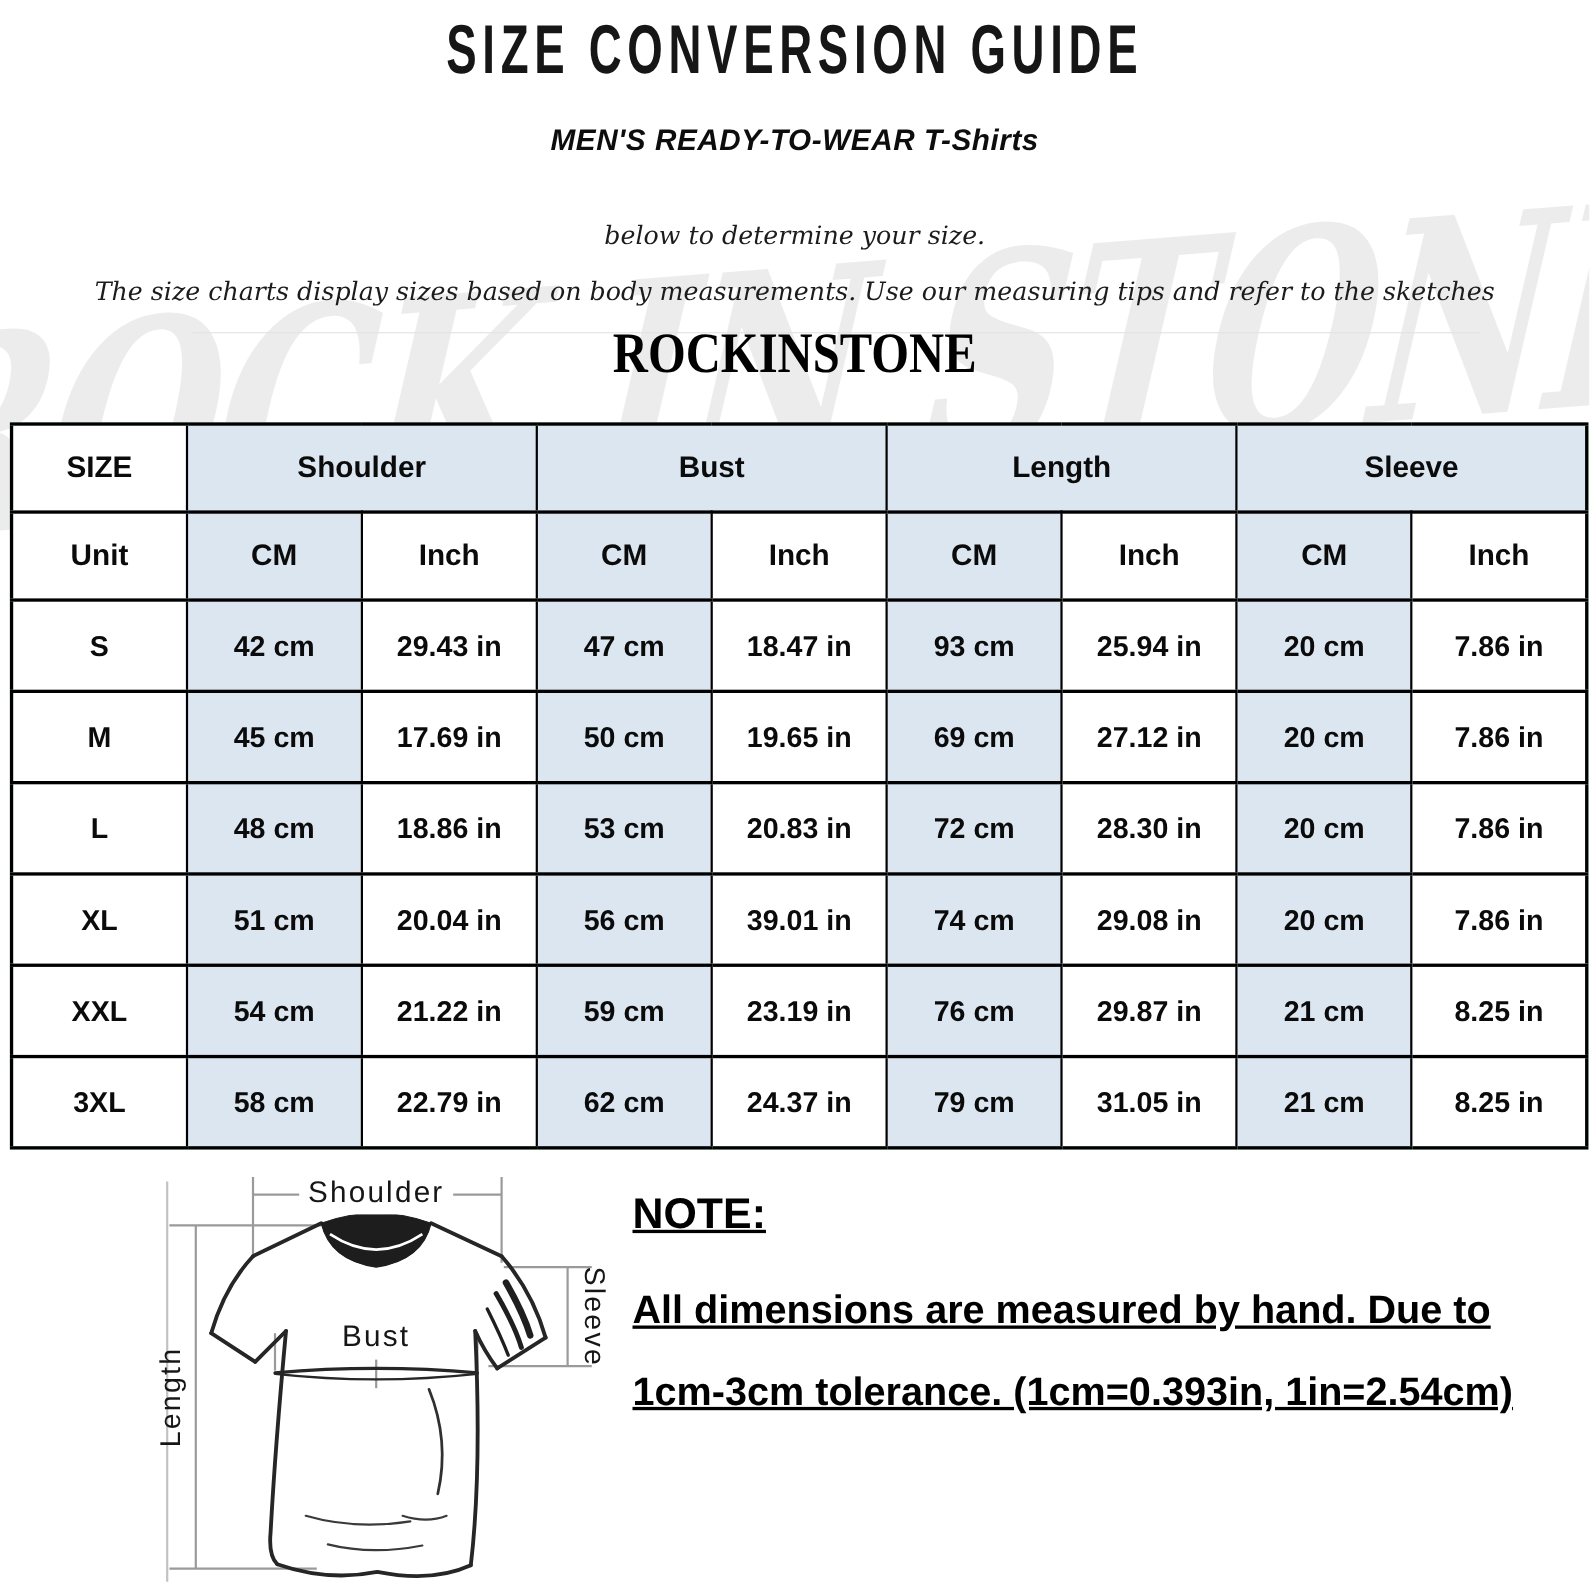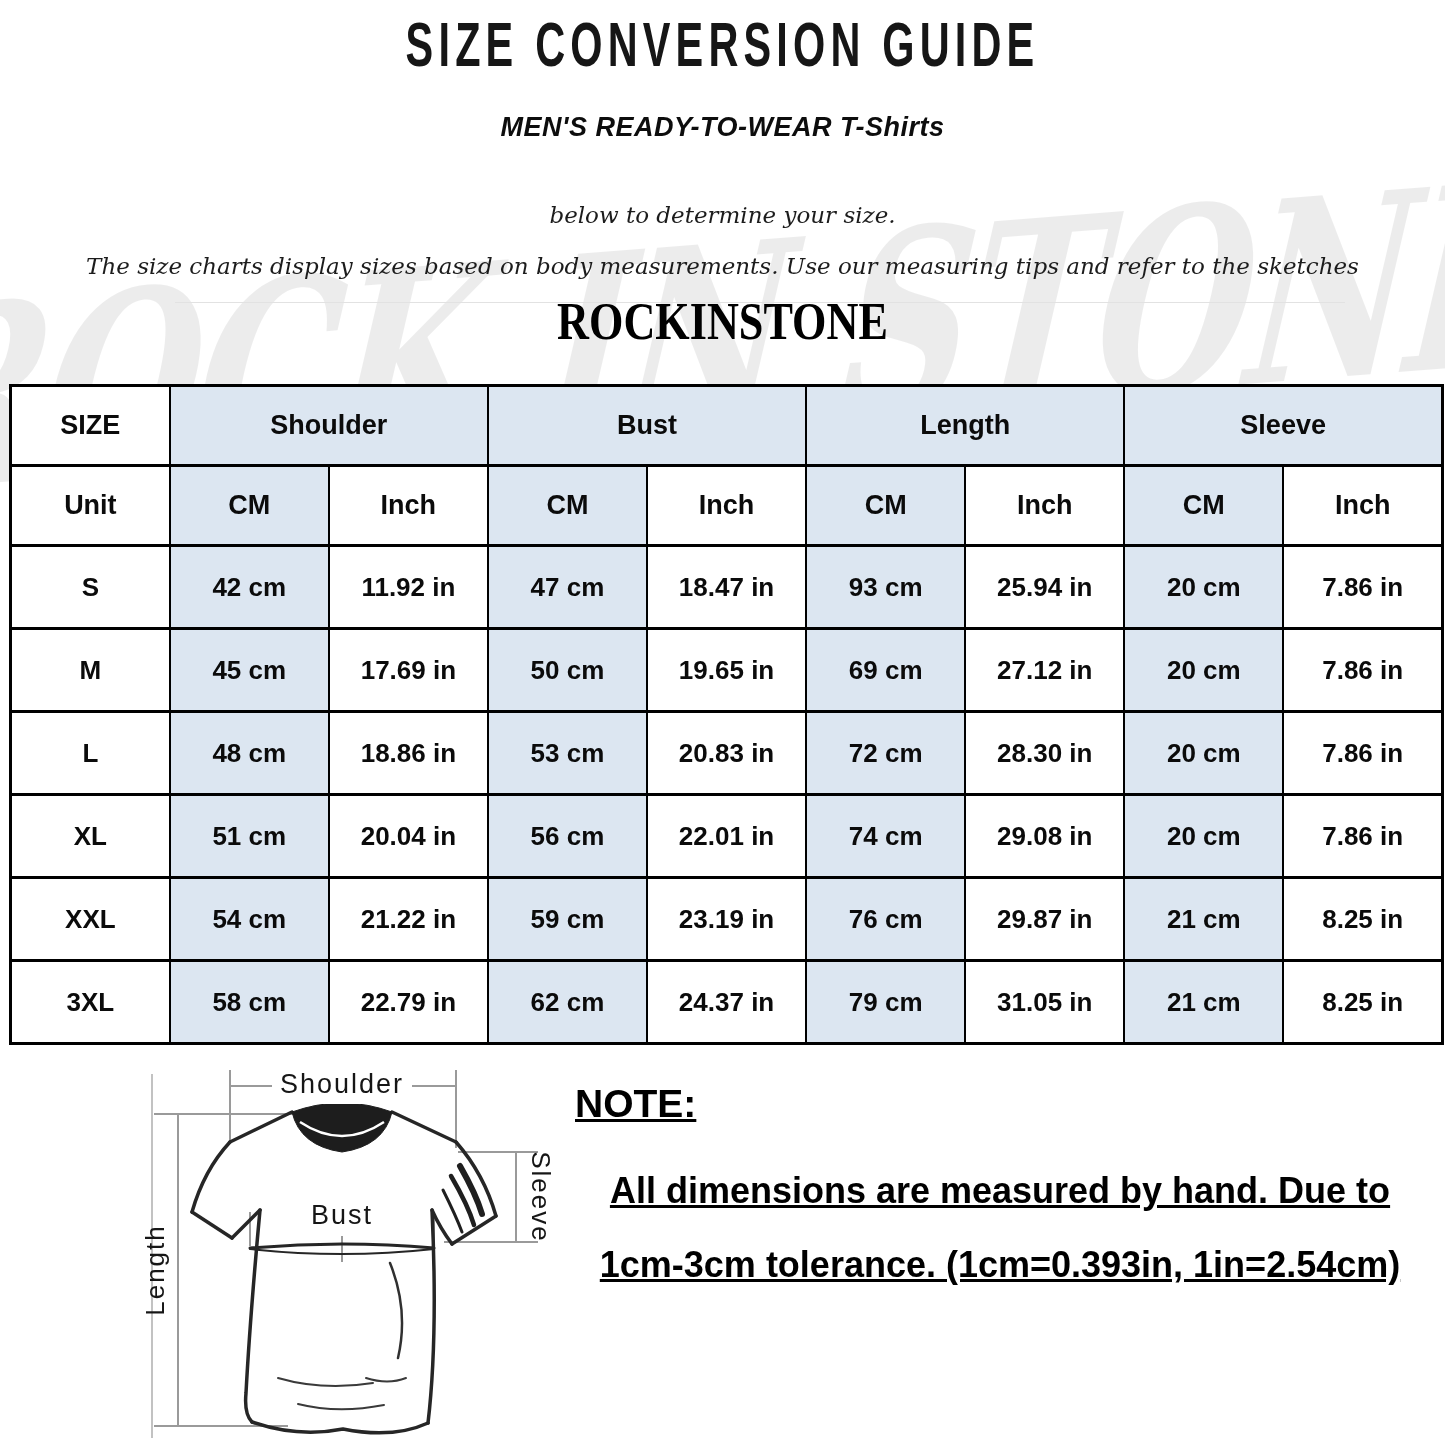--- a/index.html
+++ b/index.html
@@ -52,21 +52,21 @@
   .size-table tbody th, .size-table tbody td { font-size:26px; letter-spacing:0px; }
   .c-blue { background:#dce6f1; }
   .c-white { background:#ffffff; }
   
   .diagram { position:absolute; left:138px; top:1048px; z-index:2; }
   .note {
     position:absolute; left:575px; top:1082px; width:850px; z-index:2;
     font-weight:bold; color:#000;text-decoration:underline;
   }
   .note-heading { font-size:39px; line-height:44px; margin-bottom:28px; letter-spacing:0px; }
-  .note-line { font-size:36px; line-height:74px; white-space:nowrap;text-align:center; }
+  .note-line { font-size:36px; line-height:74px; white-space:nowrap; }
   svg text { font-family:"Liberation Sans", sans-serif; }
 </style>
 </head>
 <body>
 
 <div class="page">
 
   <div class="watermark">ROCK IN STONE</div>
 
   <div class="hdr title">SIZE CONVERSION GUIDE</div>
@@ -107,21 +107,21 @@
         <th class="c-blue">CM</th>
         <th class="c-white">Inch</th>
         <th class="c-blue">CM</th>
         <th class="c-white">Inch</th>
       </tr>
     </thead>
     <tbody>
         <tr>
           <th class="c-white">S</th>
           <td class="c-blue">42 cm</td>
-          <td class="c-white">11.92 in</td>
+          <td class="c-white">29.43 in</td>
           <td class="c-blue">47 cm</td>
           <td class="c-white">18.47 in</td>
           <td class="c-blue">93 cm</td>
           <td class="c-white">25.94 in</td>
           <td class="c-blue">20 cm</td>
           <td class="c-white">7.86 in</td>
         </tr>
         <tr>
           <th class="c-white">M</th>
           <td class="c-blue">45 cm</td>
@@ -142,21 +142,21 @@
           <td class="c-blue">72 cm</td>
           <td class="c-white">28.30 in</td>
           <td class="c-blue">20 cm</td>
           <td class="c-white">7.86 in</td>
         </tr>
         <tr>
           <th class="c-white">XL</th>
           <td class="c-blue">51 cm</td>
           <td class="c-white">20.04 in</td>
           <td class="c-blue">56 cm</td>
-          <td class="c-white">22.01 in</td>
+          <td class="c-white">39.01 in</td>
           <td class="c-blue">74 cm</td>
           <td class="c-white">29.08 in</td>
           <td class="c-blue">20 cm</td>
           <td class="c-white">7.86 in</td>
         </tr>
         <tr>
           <th class="c-white">XXL</th>
           <td class="c-blue">54 cm</td>
           <td class="c-white">21.22 in</td>
           <td class="c-blue">59 cm</td>

